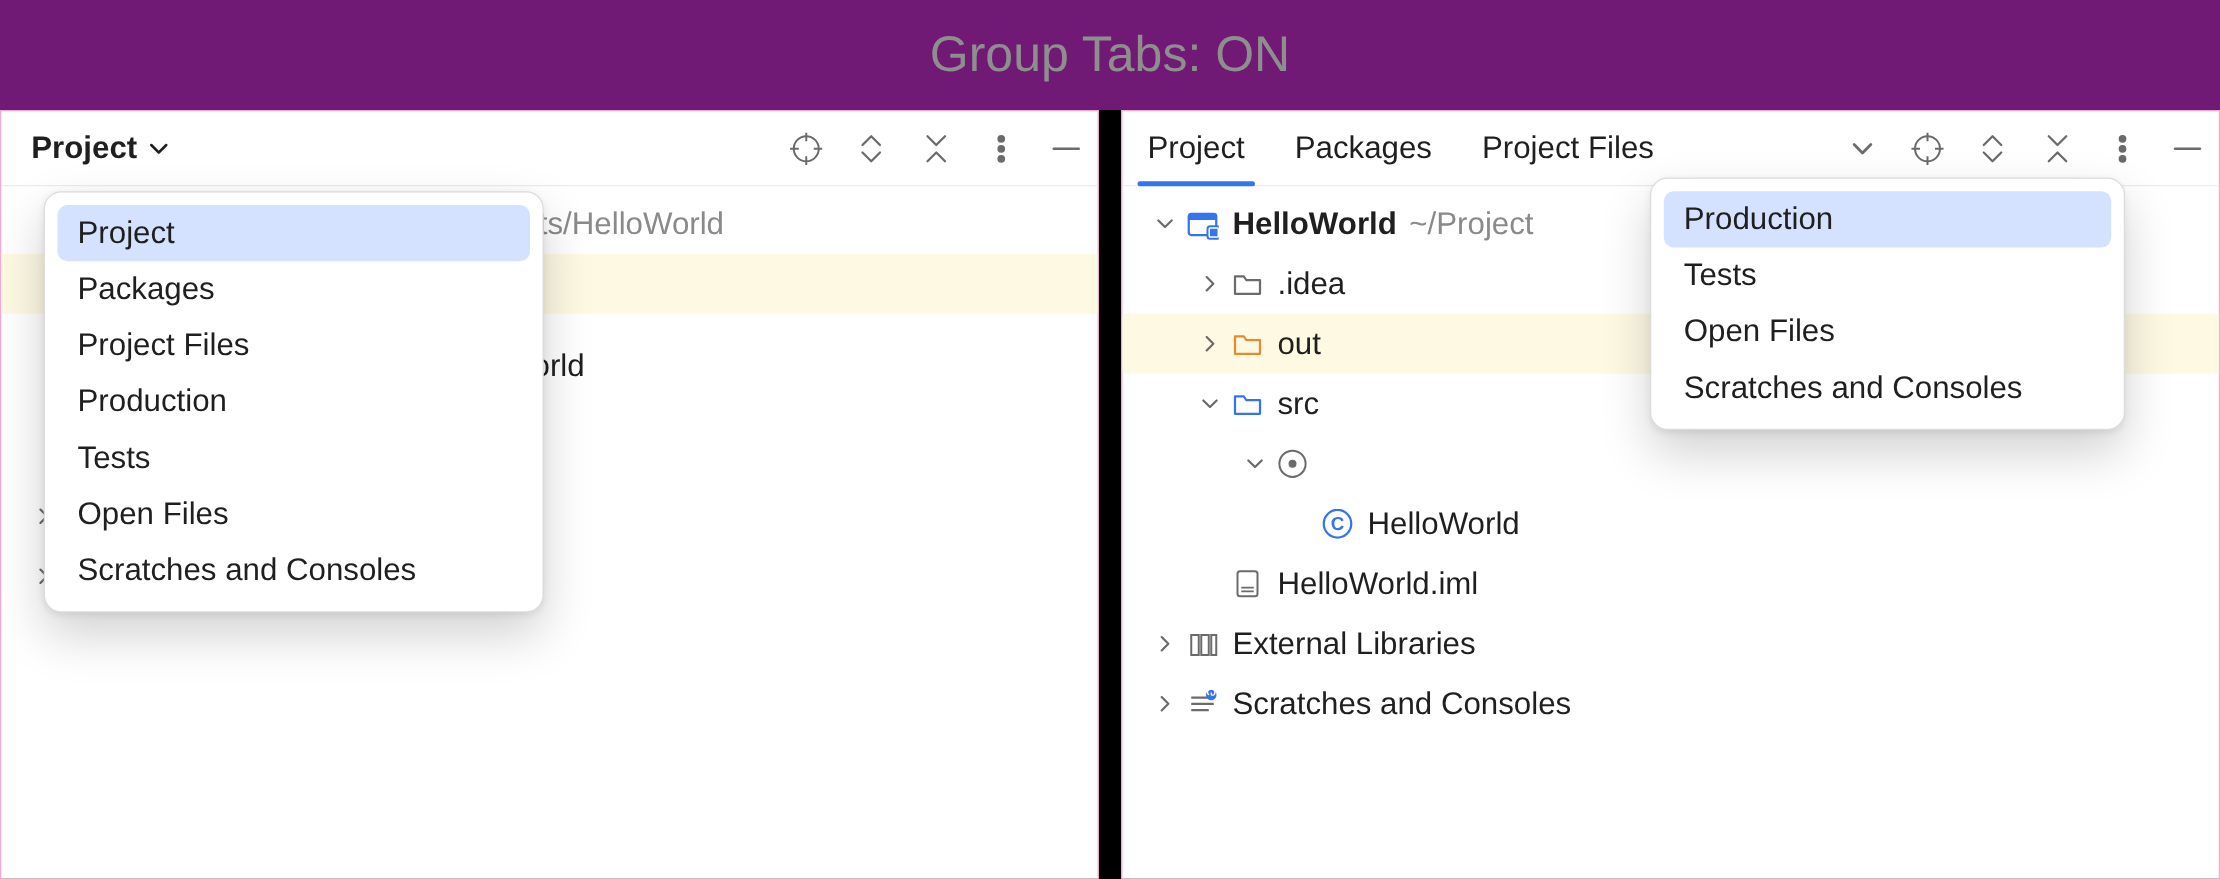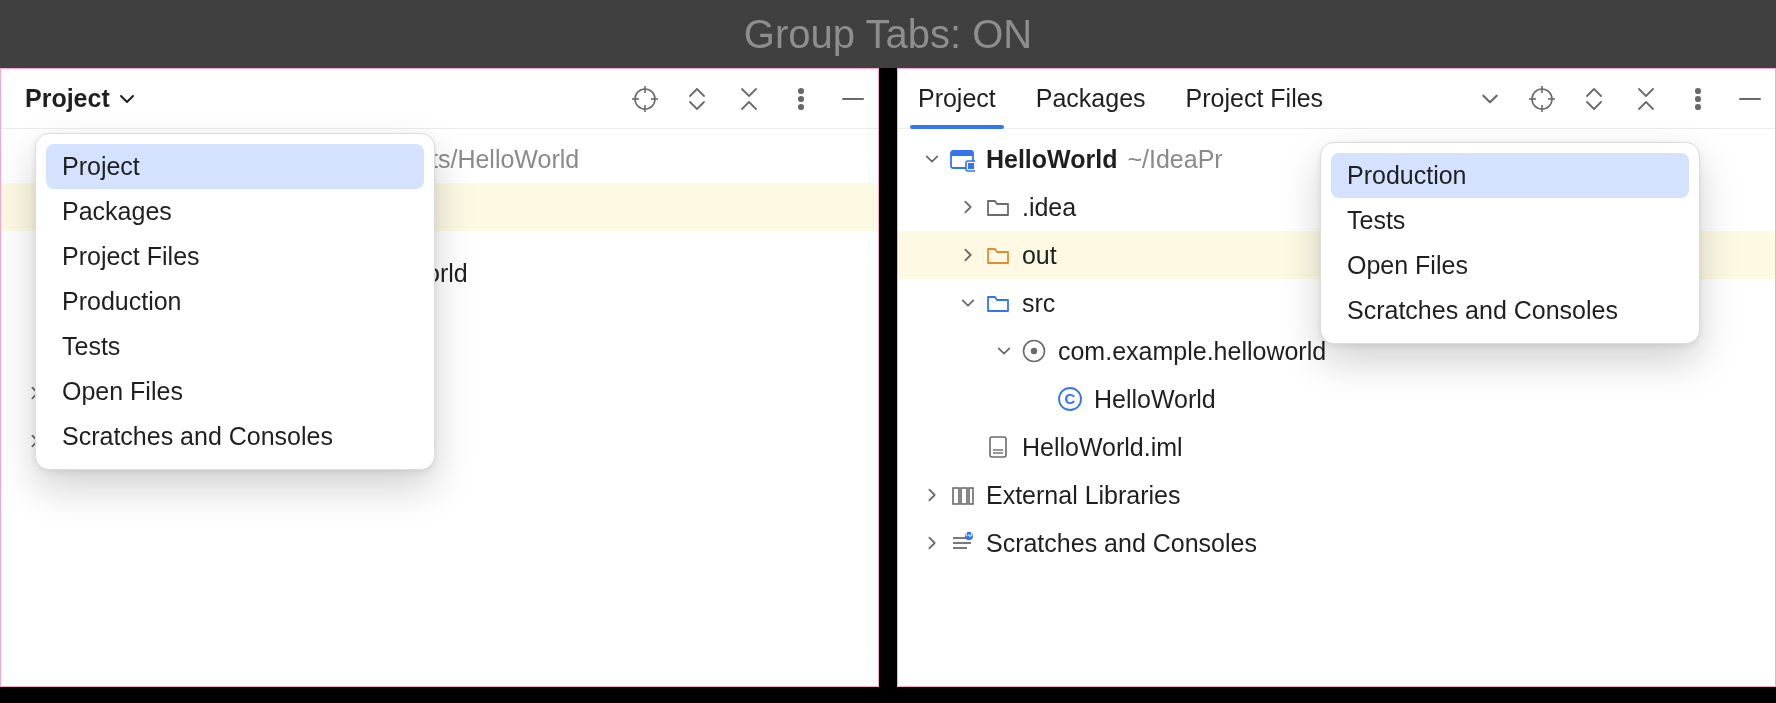--- a/index.html
+++ b/index.html
@@ -6,22 +6,22 @@
   html, body { margin:0; padding:0; }
   body {
     font-family: -apple-system, BlinkMacSystemFont, "Segoe UI", Arial, sans-serif;
     background: #000;
     width: 1776px;
     height: 703px;
     overflow: hidden;
   }
   .banner {
     width: 100%;
-    height: 68px;
-    background: #404040;
+    height: 88px;
+    background: #701a75;
     display: flex;
   }
   .banner-half {
     flex: 1;
     display: flex;
     align-items: center;
     justify-content: center;
     color: #8e8e8e;
     font-size: 40px;
     font-weight: 500;
@@ -391,21 +391,21 @@
             <svg viewBox="0 0 18 18">
               <use href="#i-chev-down"></use>
             </svg>
           </span>
         <span class="ficon">
             <svg viewBox="0 0 26 26">
               <use href="#i-module"></use>
             </svg>
           </span>
         <span class="label bold">HelloWorld</span>
-        <span class="sub">~/IdeaPr</span>
+        <span class="sub">~/Project</span>
       </div>
       <div class="row ind1">
         <span class="arrow">
             <svg viewBox="0 0 18 18">
               <use href="#i-chev-right"></use>
             </svg>
           </span>
         <span class="ficon">
             <svg viewBox="0 0 26 26">
               <use href="#i-folder-gray"></use>
@@ -443,21 +443,20 @@
         <span class="arrow">
             <svg viewBox="0 0 18 18">
               <use href="#i-chev-down"></use>
             </svg>
           </span>
         <span class="ficon">
             <svg viewBox="0 0 26 26">
               <use href="#i-package"></use>
             </svg>
           </span>
-        <span class="label">com.example.helloworld</span>
       </div>
       <div class="row ind3">
         <span class="arrow spacer">
             <svg viewBox="0 0 18 18">
               <use href="#i-chev-right"></use>
             </svg>
           </span>
         <span class="ficon">
             <svg viewBox="0 0 26 26">
               <use href="#i-class"></use>

